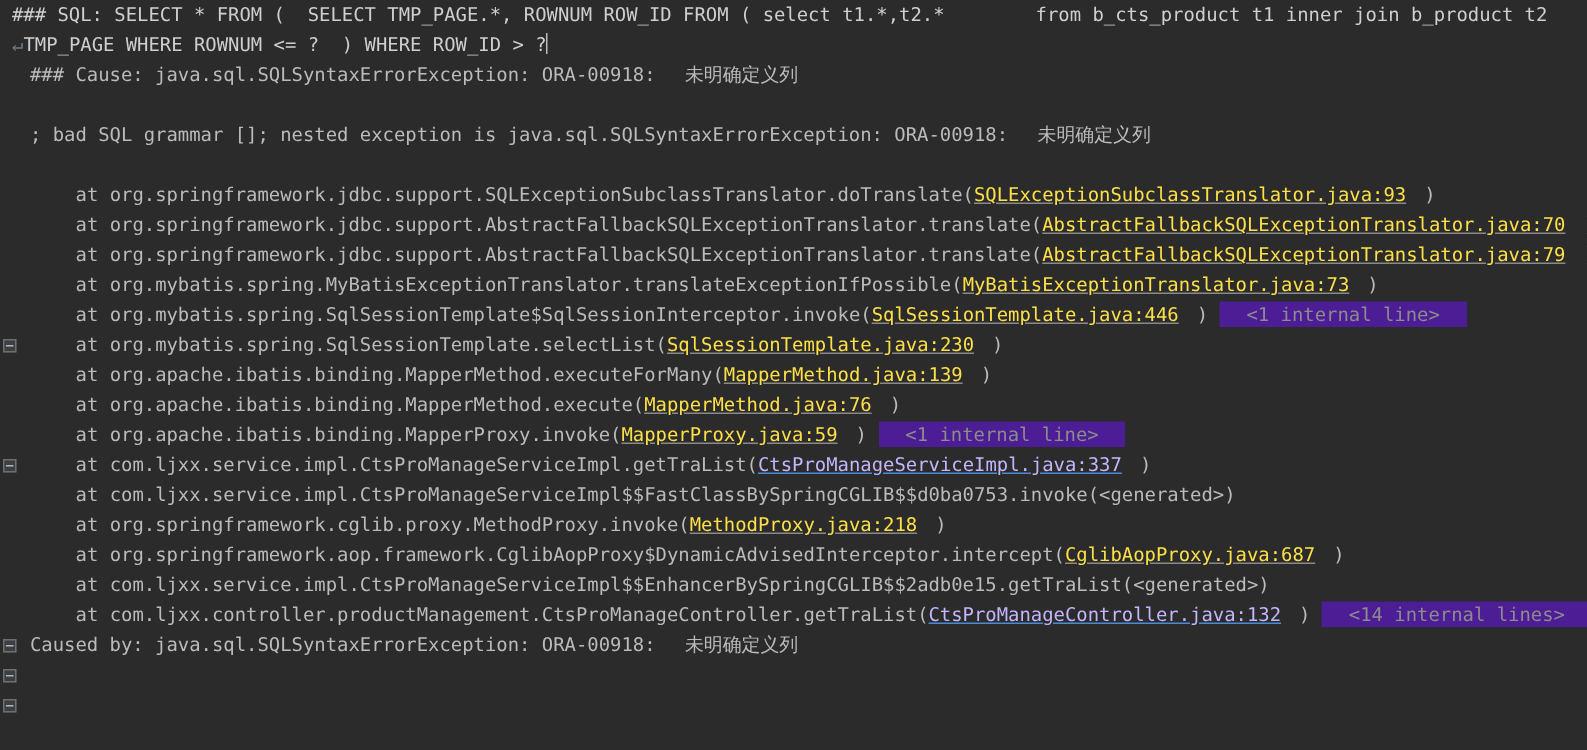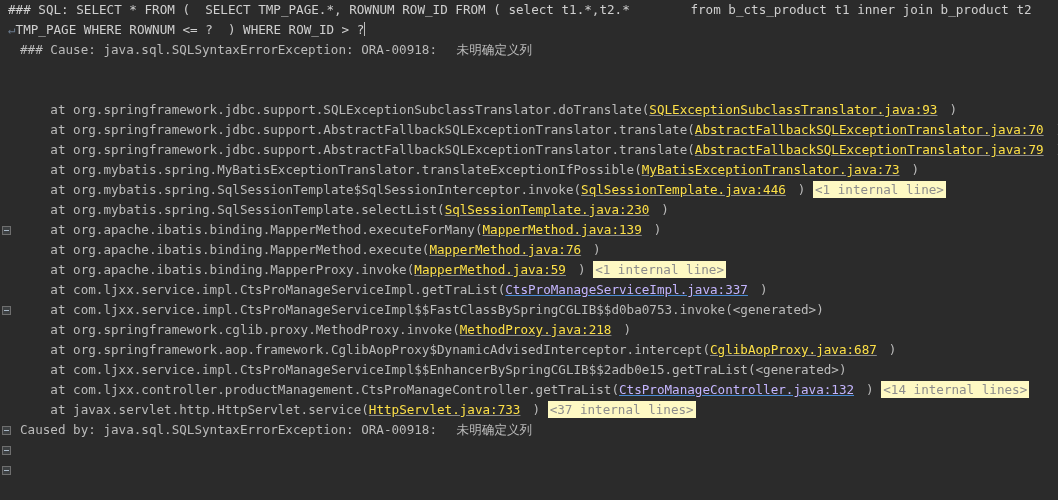--- a/index.html
+++ b/index.html
@@ -89,54 +89,54 @@
     text-decoration: underline;
     text-decoration-color: #8a8a8a;
     cursor: pointer;
   }
   .link.project {
     color: #c4b5fd;
     text-decoration-color: #4a8bd4;
     margin-top: 40px;
   }
   .badge {
-    background: #fef9c3;
+    background: #4c1d95;
     color: #8c8c8c;
-    padding: 1px 2px;
+    padding: 1px 18px;
   }
   .cn { font-family: "DejaVu Sans", "Liberation Sans", sans-serif; }
 </style>
 </head>
 <body>
 
 <div id="console">
   <div class="gutter">
       <div class="fold-icon" style="top: 226px;"></div>
       <div class="fold-icon" style="top: 306px;"></div>
       <div class="fold-icon" style="top: 426px;"></div>
       <div class="fold-icon" style="top: 446px;"></div>
       <div class="fold-icon" style="top: 466px;"></div>
     </div>
   <div class="lines" id="lines-container">
       <div class="line" id="sql-line-1"><span class="sqltxt">### SQL: SELECT * FROM (  SELECT TMP_PAGE.*, ROWNUM ROW_ID FROM ( select t1.*,t2.*        from b_cts_product t1 inner join b_product t2        on </span></div>
       <div class="line" id="sql-line-3"><span class="wrapmark">↵</span><span class="sqltxt">TMP_PAGE WHERE ROWNUM &lt;= ?  ) WHERE ROW_ID &gt; ?</span><span class="caret"></span></div>
       <div class="line" id="cause-line"><span class="txt">### Cause: java.sql.SQLSyntaxErrorException: ORA-00918: </span><span class="txt cn">未明确定义列</span></div>
       <div class="line blank" id="blank-1"></div>
+      <div class="line" id="bad-sql-grammar-line"><span class="txt">; bad SQL grammar []; nested exception is java.sql.SQLSyntaxErrorException: ORA-00918: </span><span class="txt cn">未明确定义列</span></div>
       <div class="line blank" id="blank-2"></div>
       <div class="line" id="frame-1"><span>    </span><span class="txt">at org.springframework.jdbc.support.SQLExceptionSubclassTranslator.doTranslate(</span><a class="link">SQLExceptionSubclassTranslator.java:93</a><span class="txt">)</span></div>
       <div class="line" id="frame-2"><span>    </span><span class="txt">at org.springframework.jdbc.support.AbstractFallbackSQLExceptionTranslator.translate(</span><a class="link">AbstractFallbackSQLExceptionTranslator.java:70</a><span class="txt">)</span></div>
       <div class="line" id="frame-3"><span>    </span><span class="txt">at org.springframework.jdbc.support.AbstractFallbackSQLExceptionTranslator.translate(</span><a class="link">AbstractFallbackSQLExceptionTranslator.java:79</a><span class="txt">)</span></div>
       <div class="line" id="frame-4"><span>    </span><span class="txt">at org.mybatis.spring.MyBatisExceptionTranslator.translateExceptionIfPossible(</span><a class="link">MyBatisExceptionTranslator.java:73</a><span class="txt">)</span></div>
       <div class="line" id="frame-5"><span>    </span><span class="txt">at org.mybatis.spring.SqlSessionTemplate$SqlSessionInterceptor.invoke(</span><a class="link">SqlSessionTemplate.java:446</a><span class="txt">) </span><span class="badge">&lt;1 internal line&gt;</span></div>
       <div class="line" id="frame-6"><span>    </span><span class="txt">at org.mybatis.spring.SqlSessionTemplate.selectList(</span><a class="link">SqlSessionTemplate.java:230</a><span class="txt">)</span></div>
       <div class="line" id="frame-7"><span>    </span><span class="txt">at org.apache.ibatis.binding.MapperMethod.executeForMany(</span><a class="link">MapperMethod.java:139</a><span class="txt">)</span></div>
       <div class="line" id="frame-8"><span>    </span><span class="txt">at org.apache.ibatis.binding.MapperMethod.execute(</span><a class="link">MapperMethod.java:76</a><span class="txt">)</span></div>
-      <div class="line" id="frame-9"><span>    </span><span class="txt">at org.apache.ibatis.binding.MapperProxy.invoke(</span><a class="link">MapperMethod.java:59</a><span class="txt">) </span><span class="badge">&lt;1 internal line&gt;</span></div>
+      <div class="line" id="frame-9"><span>    </span><span class="txt">at org.apache.ibatis.binding.MapperProxy.invoke(</span><a class="link">MapperProxy.java:59</a><span class="txt">) </span><span class="badge">&lt;1 internal line&gt;</span></div>
       <div class="line" id="frame-10"><span>    </span><span class="txt">at com.ljxx.service.impl.CtsProManageServiceImpl.getTraList(</span><a class="link project">CtsProManageServiceImpl.java:337</a><span class="txt">)</span></div>
       <div class="line" id="frame-11"><span>    </span><span class="txt">at com.ljxx.service.impl.CtsProManageServiceImpl$$FastClassBySpringCGLIB$$d0ba0753.invoke(&lt;generated&gt;)</span></div>
       <div class="line" id="frame-12"><span>    </span><span class="txt">at org.springframework.cglib.proxy.MethodProxy.invoke(</span><a class="link">MethodProxy.java:218</a><span class="txt">)</span></div>
       <div class="line" id="frame-13"><span>    </span><span class="txt">at org.springframework.aop.framework.CglibAopProxy$DynamicAdvisedInterceptor.intercept(</span><a class="link">CglibAopProxy.java:687</a><span class="txt">)</span></div>
       <div class="line" id="frame-14"><span>    </span><span class="txt">at com.ljxx.service.impl.CtsProManageServiceImpl$$EnhancerBySpringCGLIB$$2adb0e15.getTraList(&lt;generated&gt;)</span></div>
       <div class="line" id="frame-15"><span>    </span><span class="txt">at com.ljxx.controller.productManagement.CtsProManageController.getTraList(</span><a class="link project">CtsProManageController.java:132</a><span class="txt">) </span><span class="badge">&lt;14 internal lines&gt;</span></div>
-      <div class="line" id="frame-17"><span>    </span><span class="txt">at javax.servlet.http.HttpServlet.service(</span><a class="link">HttpServlet.java:733</a><span class="txt">) </span><span class="badge">&lt;37 internal lines&gt;</span></div>
       <div class="line" id="caused-by-line"><span class="txt">Caused by: java.sql.SQLSyntaxErrorException: ORA-00918: </span><span class="txt cn">未明确定义列</span></div>
     </div>
 </div>
 
 </body></html>

